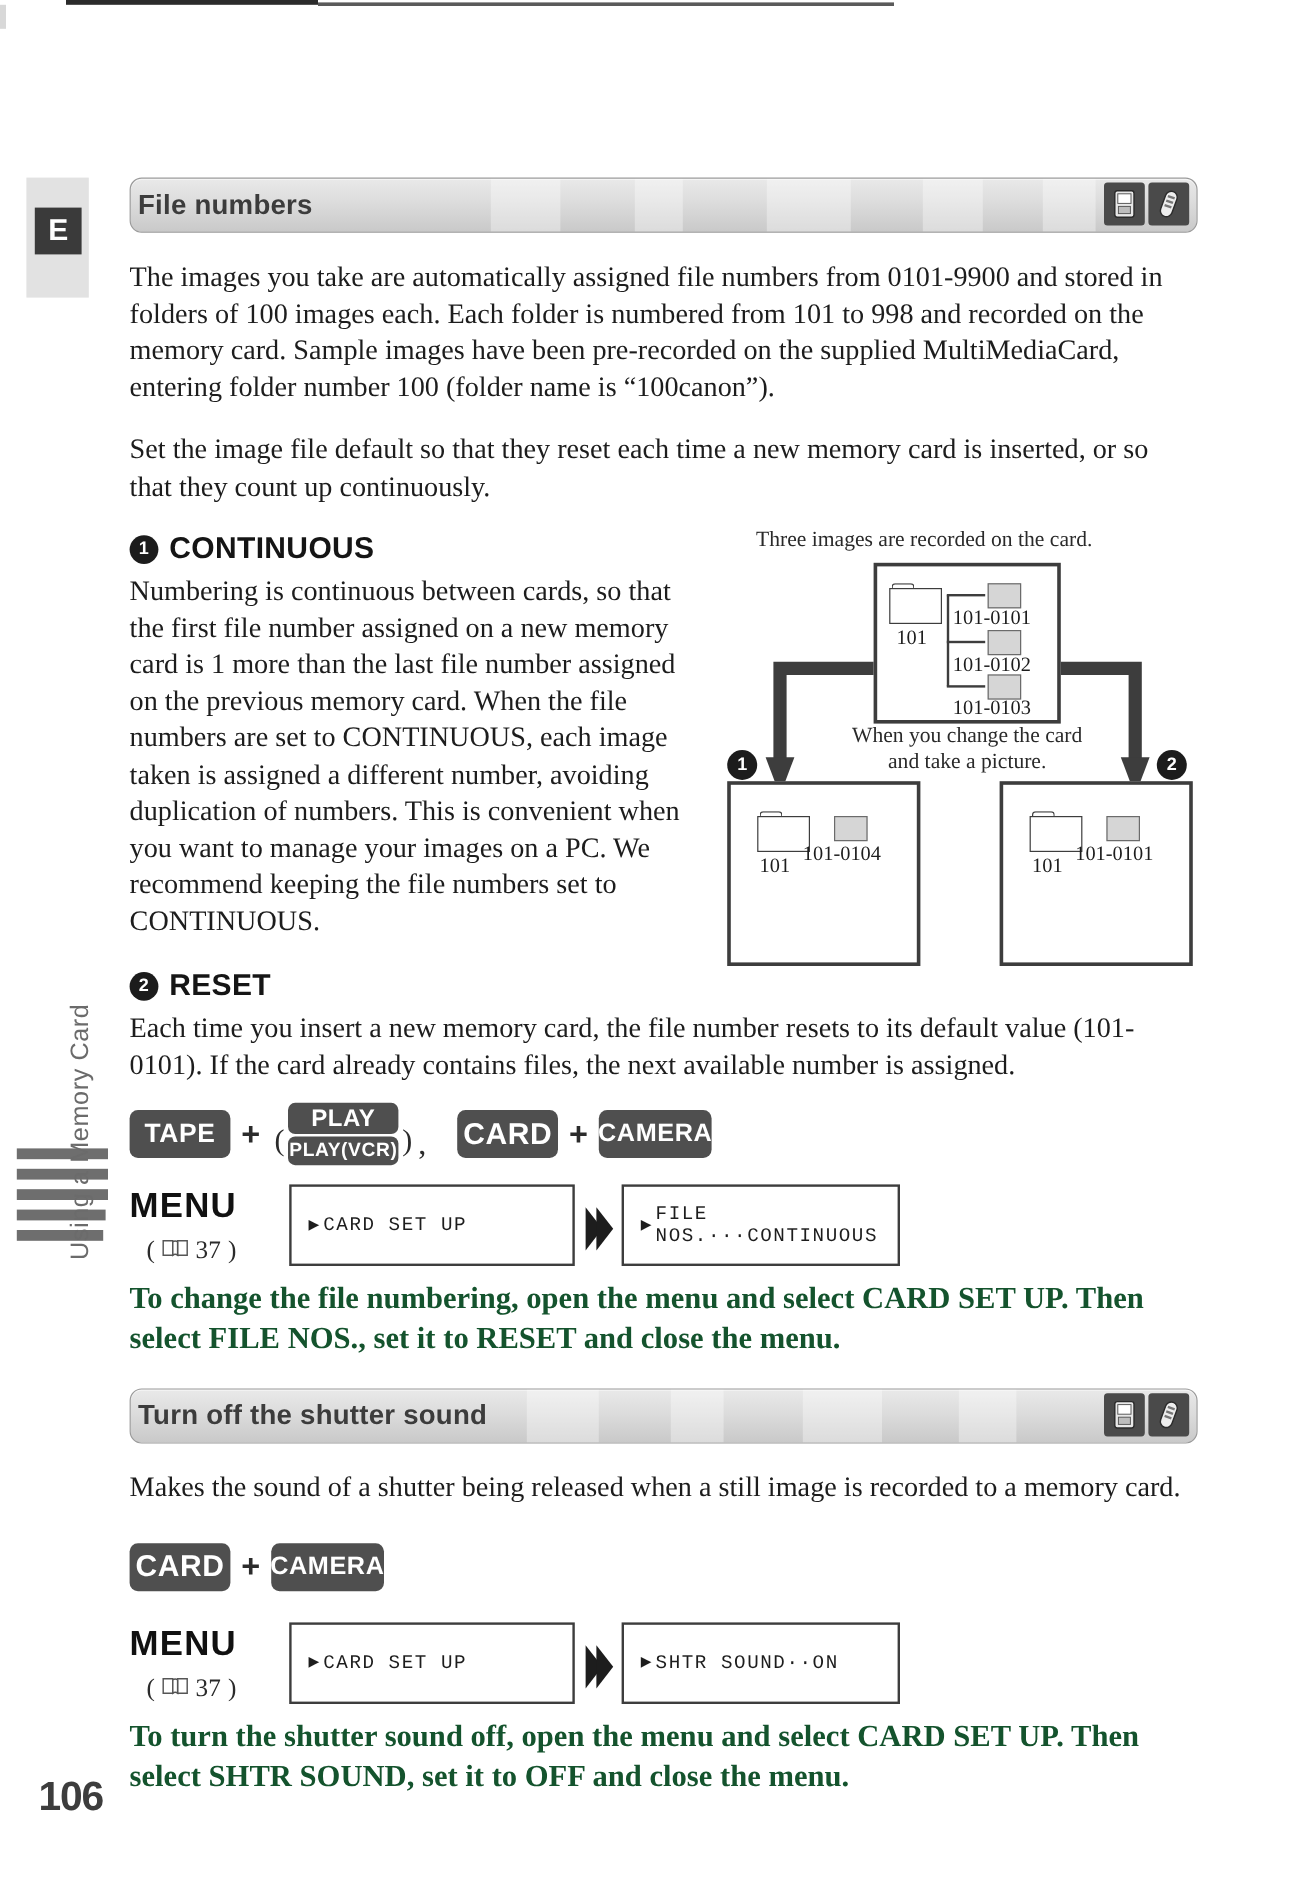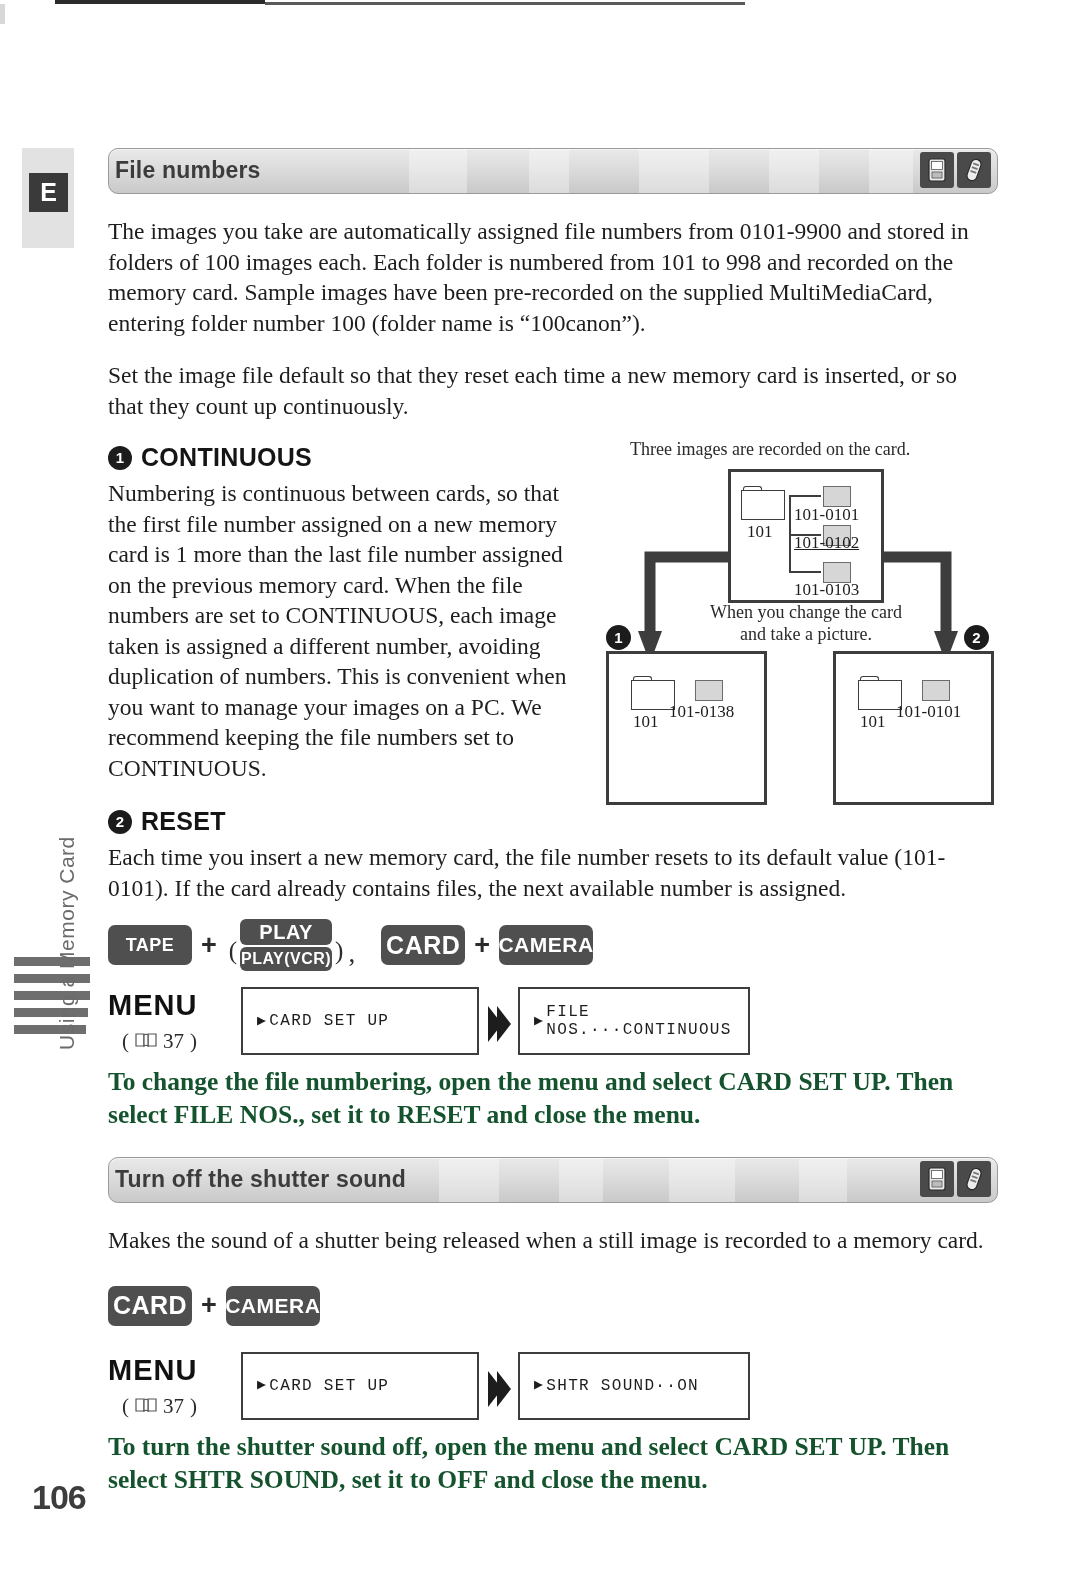--- a/index.html
+++ b/index.html
@@ -280,21 +280,21 @@
     background: #4f4f4f;
     color: #fff;
     font-family: "Liberation Sans", sans-serif;
     font-weight: bold;
     border-radius: 7px;
     display: inline-flex;
     align-items: center;
     justify-content: center;
     letter-spacing: 0.5px;
   }
-  .k-tape { width: 84px; height: 40px; font-size: 18px; }
+  .k-tape { width: 84px; height: 40px; font-size: 22px; }
   .k-card { width: 84px; height: 40px; font-size: 25px; }
   .k-camera { width: 94px; height: 40px; font-size: 21px; }
   .plus {
     font-family: "Liberation Sans", sans-serif;
     font-size: 27px;
     font-weight: bold;
     color: #2b2b2b;
     padding: 0 9px;
   }
   .paren {
@@ -472,39 +472,39 @@
 
         <div class="tline" style="left:58px; top:24px; width:2px; height:76px;"></div>
         <div class="tline" style="left:58px; top:23px; width:32px; height:2px;"></div>
         <div class="tline" style="left:58px; top:62px; width:32px; height:2px;"></div>
         <div class="tline" style="left:58px; top:99px; width:32px; height:2px;"></div>
 
         <div class="imgchip" style="left:92px; top:14px;"></div>
         <div class="filelab" style="left:63px; top:33px;">101-0101</div>
 
         <div class="imgchip" style="left:92px; top:53px;"></div>
-        <div class="filelab" style="left:63px; top:61px;text-decoration:underline;">101-0102</div>
+        <div class="filelab" style="left:63px; top:72px;">101-0102</div>
 
         <div class="imgchip" style="left:92px; top:90px;"></div>
         <div class="filelab" style="left:63px; top:108px;">101-0103</div>
       </div>
 
       <div class="dg-mid-txt">When you change the card and take a picture.</div>
 
       <div class="dotnum" style="left:8px; top:186px;">1</div>
       <div class="dotnum" style="left:366px; top:186px;">2</div>
 
       <div class="dg-box dg-left">
         <div class="folder" style="left:22px; top:22px;">
           <div class="tab"></div>
             <div class="bodyf"></div>
         </div>
         <div class="flabel" style="left:24px; top:58px;">101</div>
         <div class="imgchip" style="left:86px; top:26px;"></div>
-        <div class="filelab" style="left:60px; top:48px;">101-0138</div>
+        <div class="filelab" style="left:60px; top:48px;">101-0104</div>
       </div>
 
       <div class="dg-box dg-right">
         <div class="folder" style="left:22px; top:22px;">
           <div class="tab"></div>
             <div class="bodyf"></div>
         </div>
         <div class="flabel" style="left:24px; top:58px;">101</div>
         <div class="imgchip" style="left:86px; top:26px;"></div>
         <div class="filelab" style="left:60px; top:48px;">101-0101</div>

